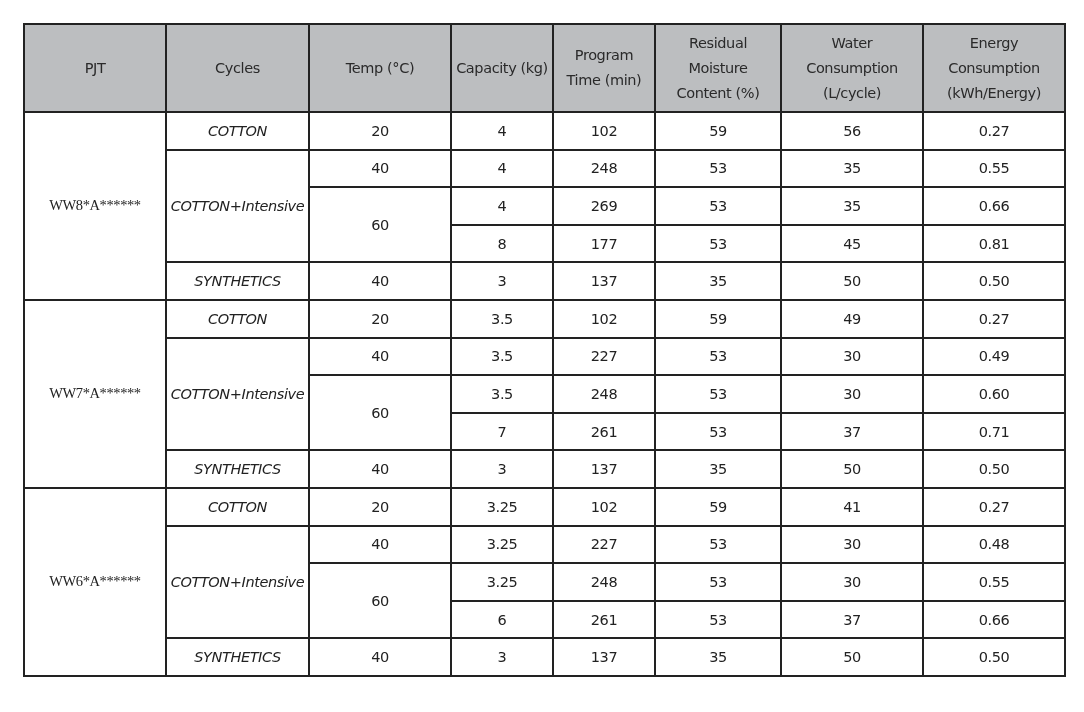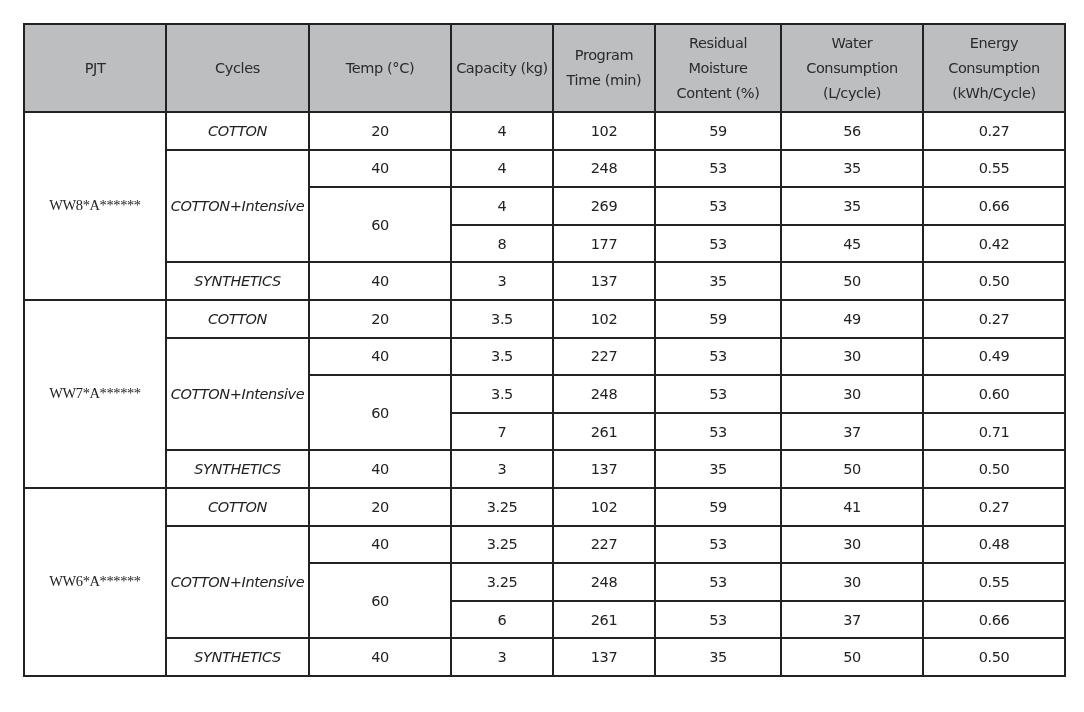--- a/index.html
+++ b/index.html
@@ -54,21 +54,21 @@
         <span>Content (%)</span>
       </th>
       <th>
         <span>Water</span><br>
         <span>Consumption</span><br>
         <span>(L/cycle)</span>
       </th>
       <th>
         <span>Energy</span><br>
         <span>Consumption</span><br>
-        <span>(kWh/Cycle)</span>
+        <span>(kWh/Energy)</span>
       </th>
     </tr>
   </thead>
 
   <tbody>
     <tr>
       <td class="pjt" rowspan="5">WW8*A******</td>
       <td class="cycle">COTTON</td>
       <td>20</td>
       <td>4</td>
@@ -92,21 +92,21 @@
       <td>269</td>
       <td>53</td>
       <td>35</td>
       <td>0.66</td>
     </tr>
     <tr>
       <td>8</td>
       <td>177</td>
       <td>53</td>
       <td>45</td>
-      <td>0.42</td>
+      <td>0.81</td>
     </tr>
     <tr>
       <td class="cycle">SYNTHETICS</td>
       <td>40</td>
       <td>3</td>
       <td>137</td>
       <td>35</td>
       <td>50</td>
       <td>0.50</td>
     </tr>

